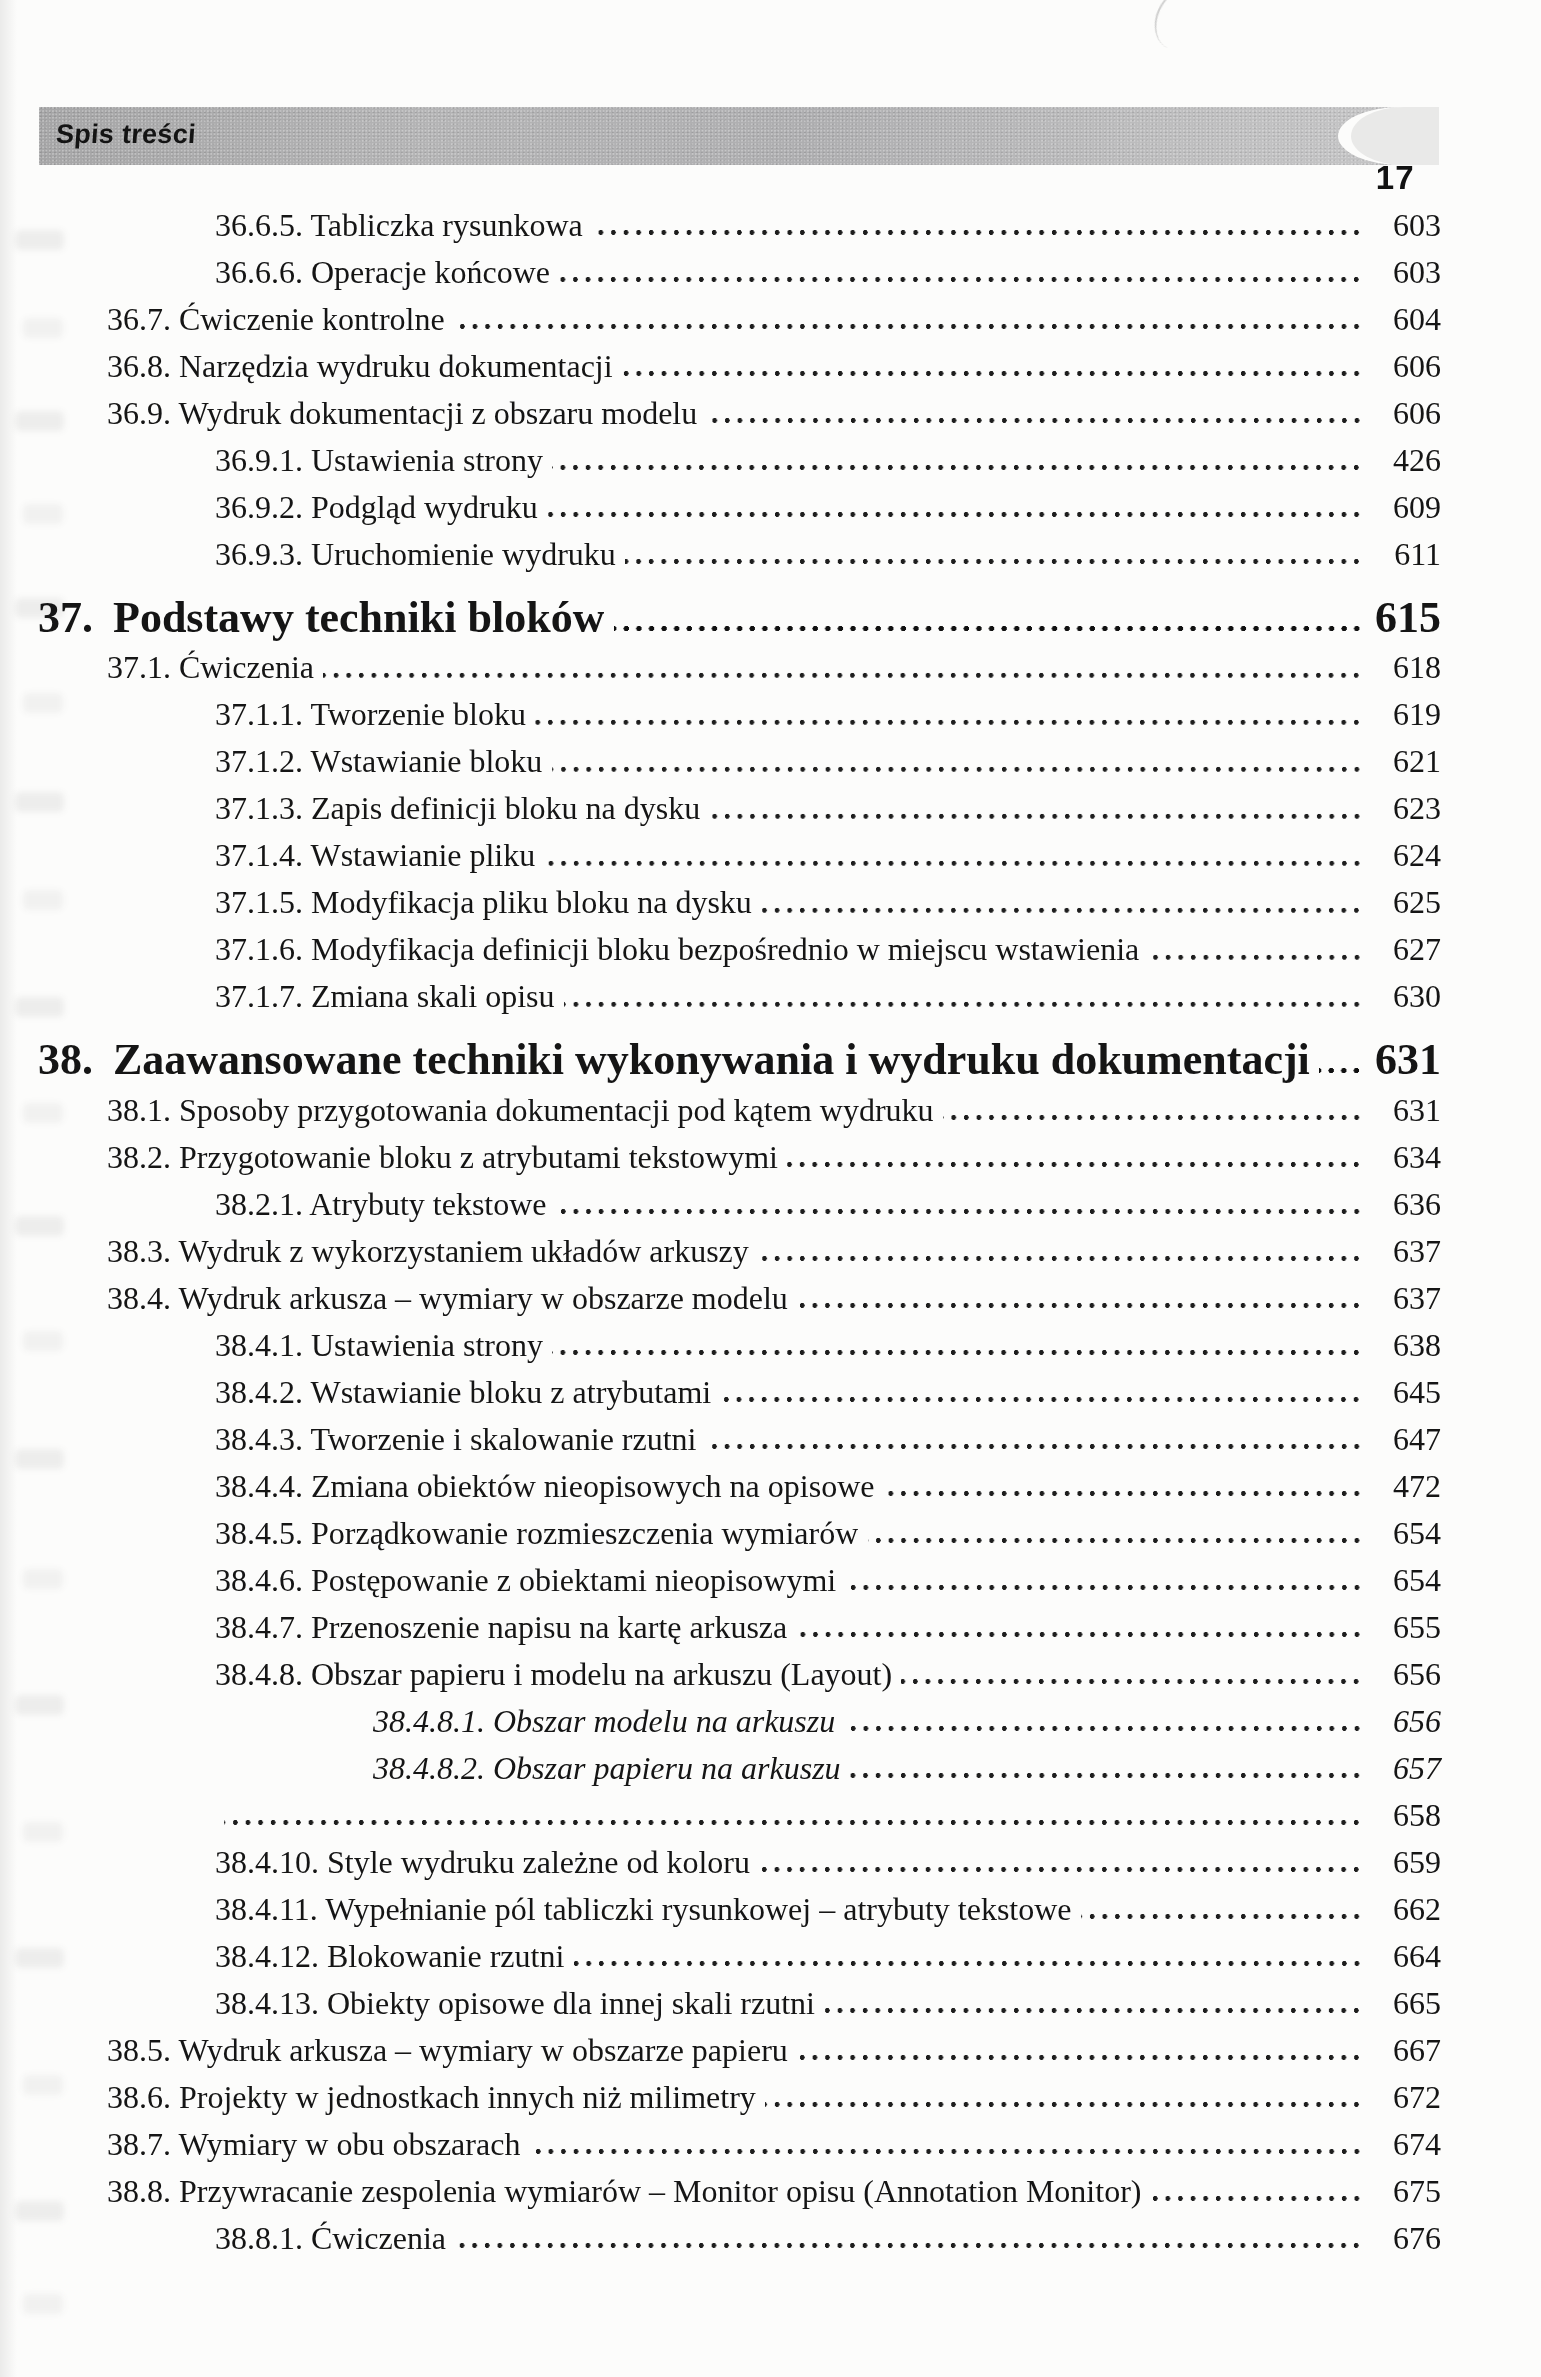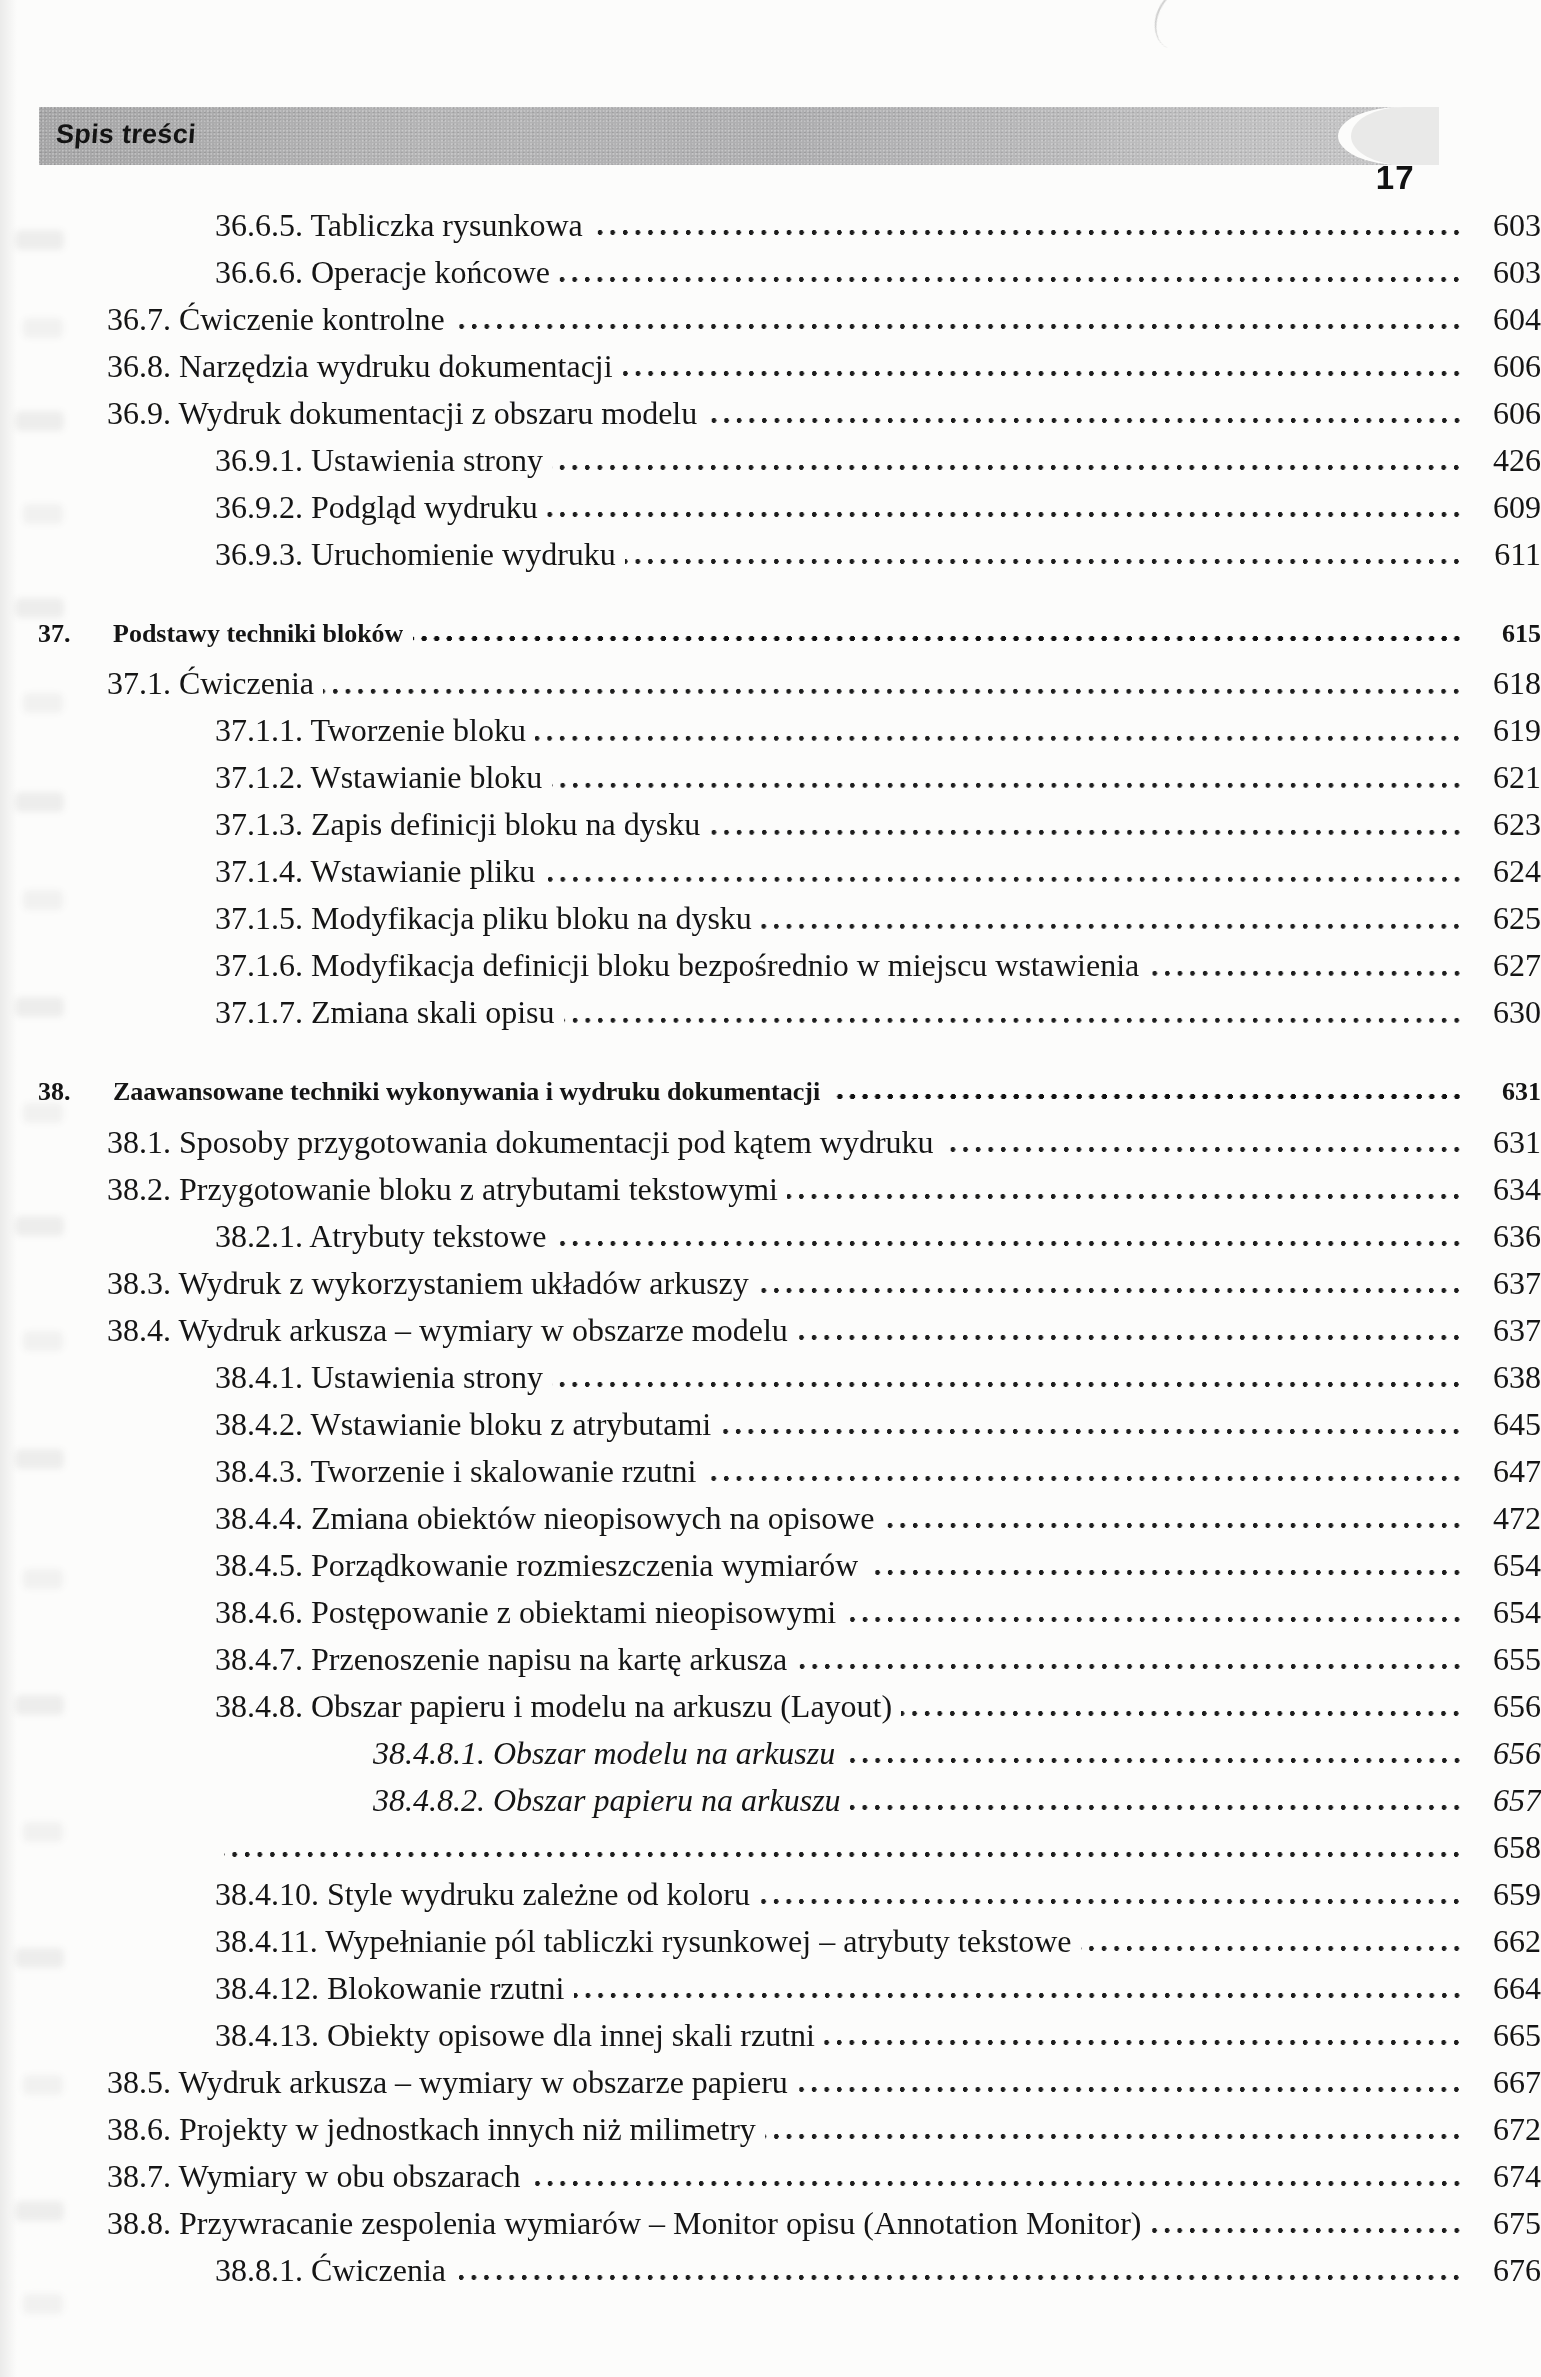--- a/index.html
+++ b/index.html
@@ -64,29 +64,30 @@
   }
   .header-pagenum {
     position:absolute; right:24px; top:50%; transform:translateY(-52%);
     font-family:"Liberation Sans", sans-serif;
     font-weight:700; font-size:33px; color:#121212; letter-spacing:1.3px;margin-top:43px;
   }
 
   
   .toc {
     position:absolute; left:0; top:202px; right:0;
+    padding-right:100px;
   }
   .row {
     display:flex; align-items:baseline;
     height:47px; line-height:47px;
     font-size:32px; white-space:nowrap;
   }
   .row .label { flex:0 1 auto; overflow:hidden; }
   .row .num  { flex:0 0 auto; display:inline-block; width:75px; }
-  .row.l1 { font-weight:700; font-size:26px; margin-top:32px; margin-bottom:3.3px; padding-left:38px; }
+  .row.l1 { font-weight:700; font-size:44px; margin-top:16px; margin-bottom:3.3px; padding-left:38px; }
   .row.l2 { padding-left:107px; }
   .row.l3 { padding-left:215px; }
   .row.l4 { padding-left:373px;font-style:italic; }
   .dots {
     flex:1 1 20px; min-width:0; height:6.7px;
     margin:0 8px 0 9.3px;
     align-self:baseline;
     background-image:radial-gradient(circle at 6px 3.3px, #1d1d1d 2.2px, rgba(0,0,0,0) 2.6px);
     background-size:12.6px 6.7px;
     background-repeat:repeat-x;

